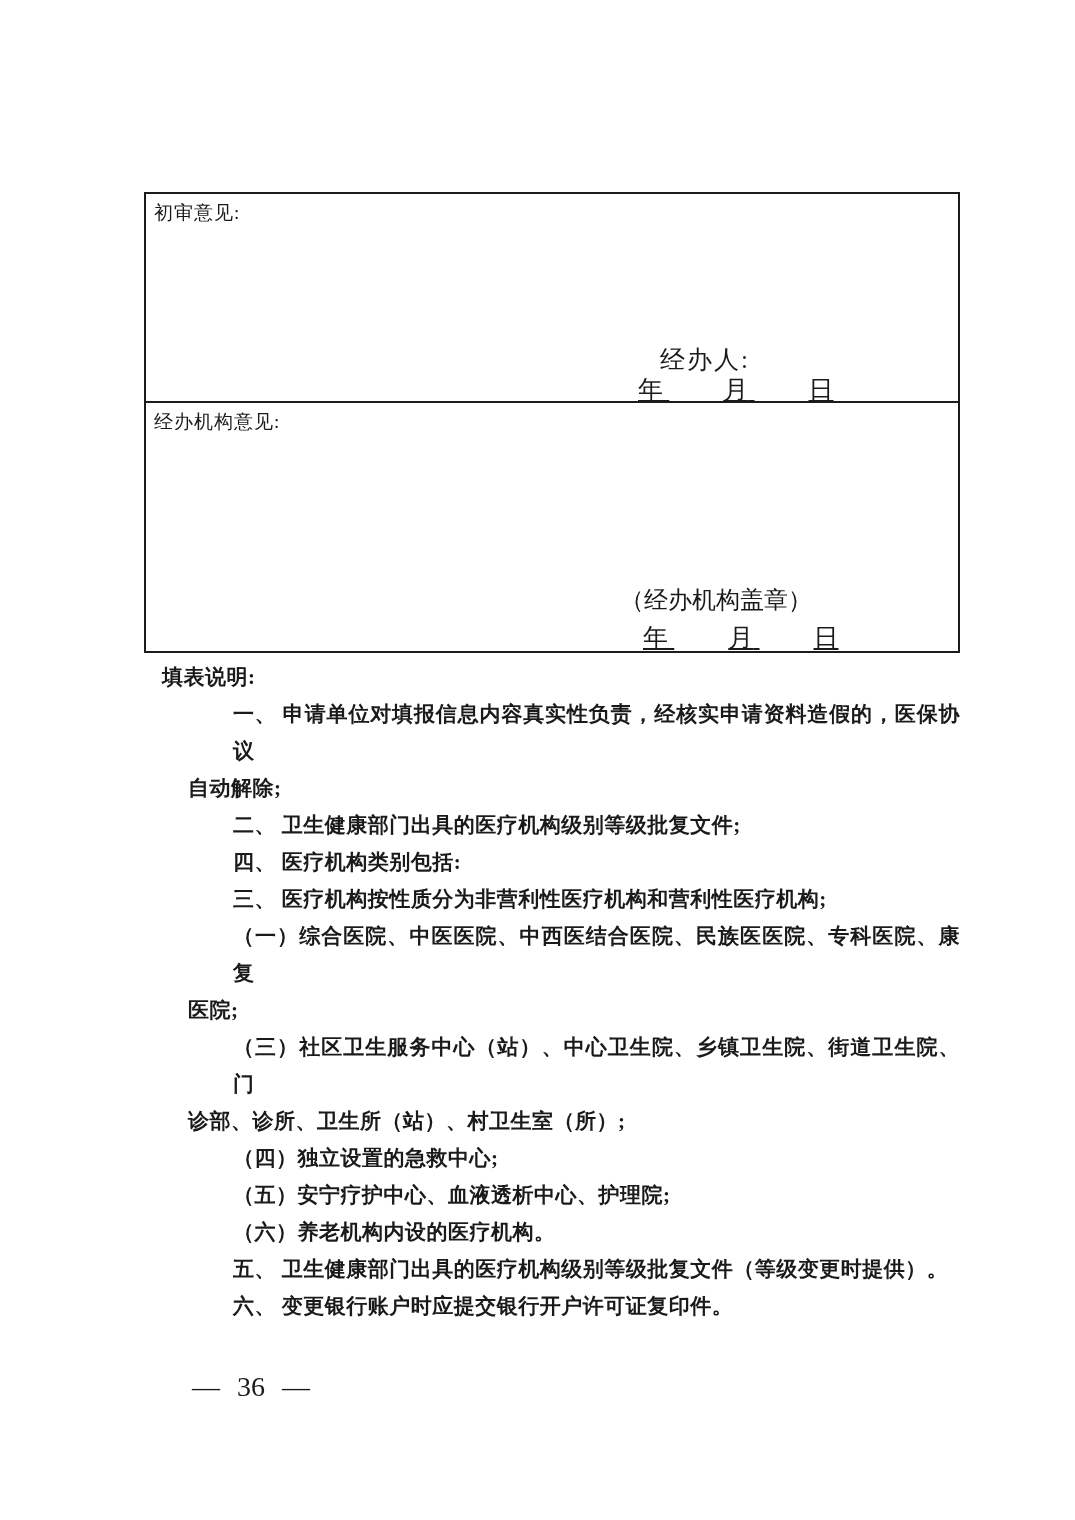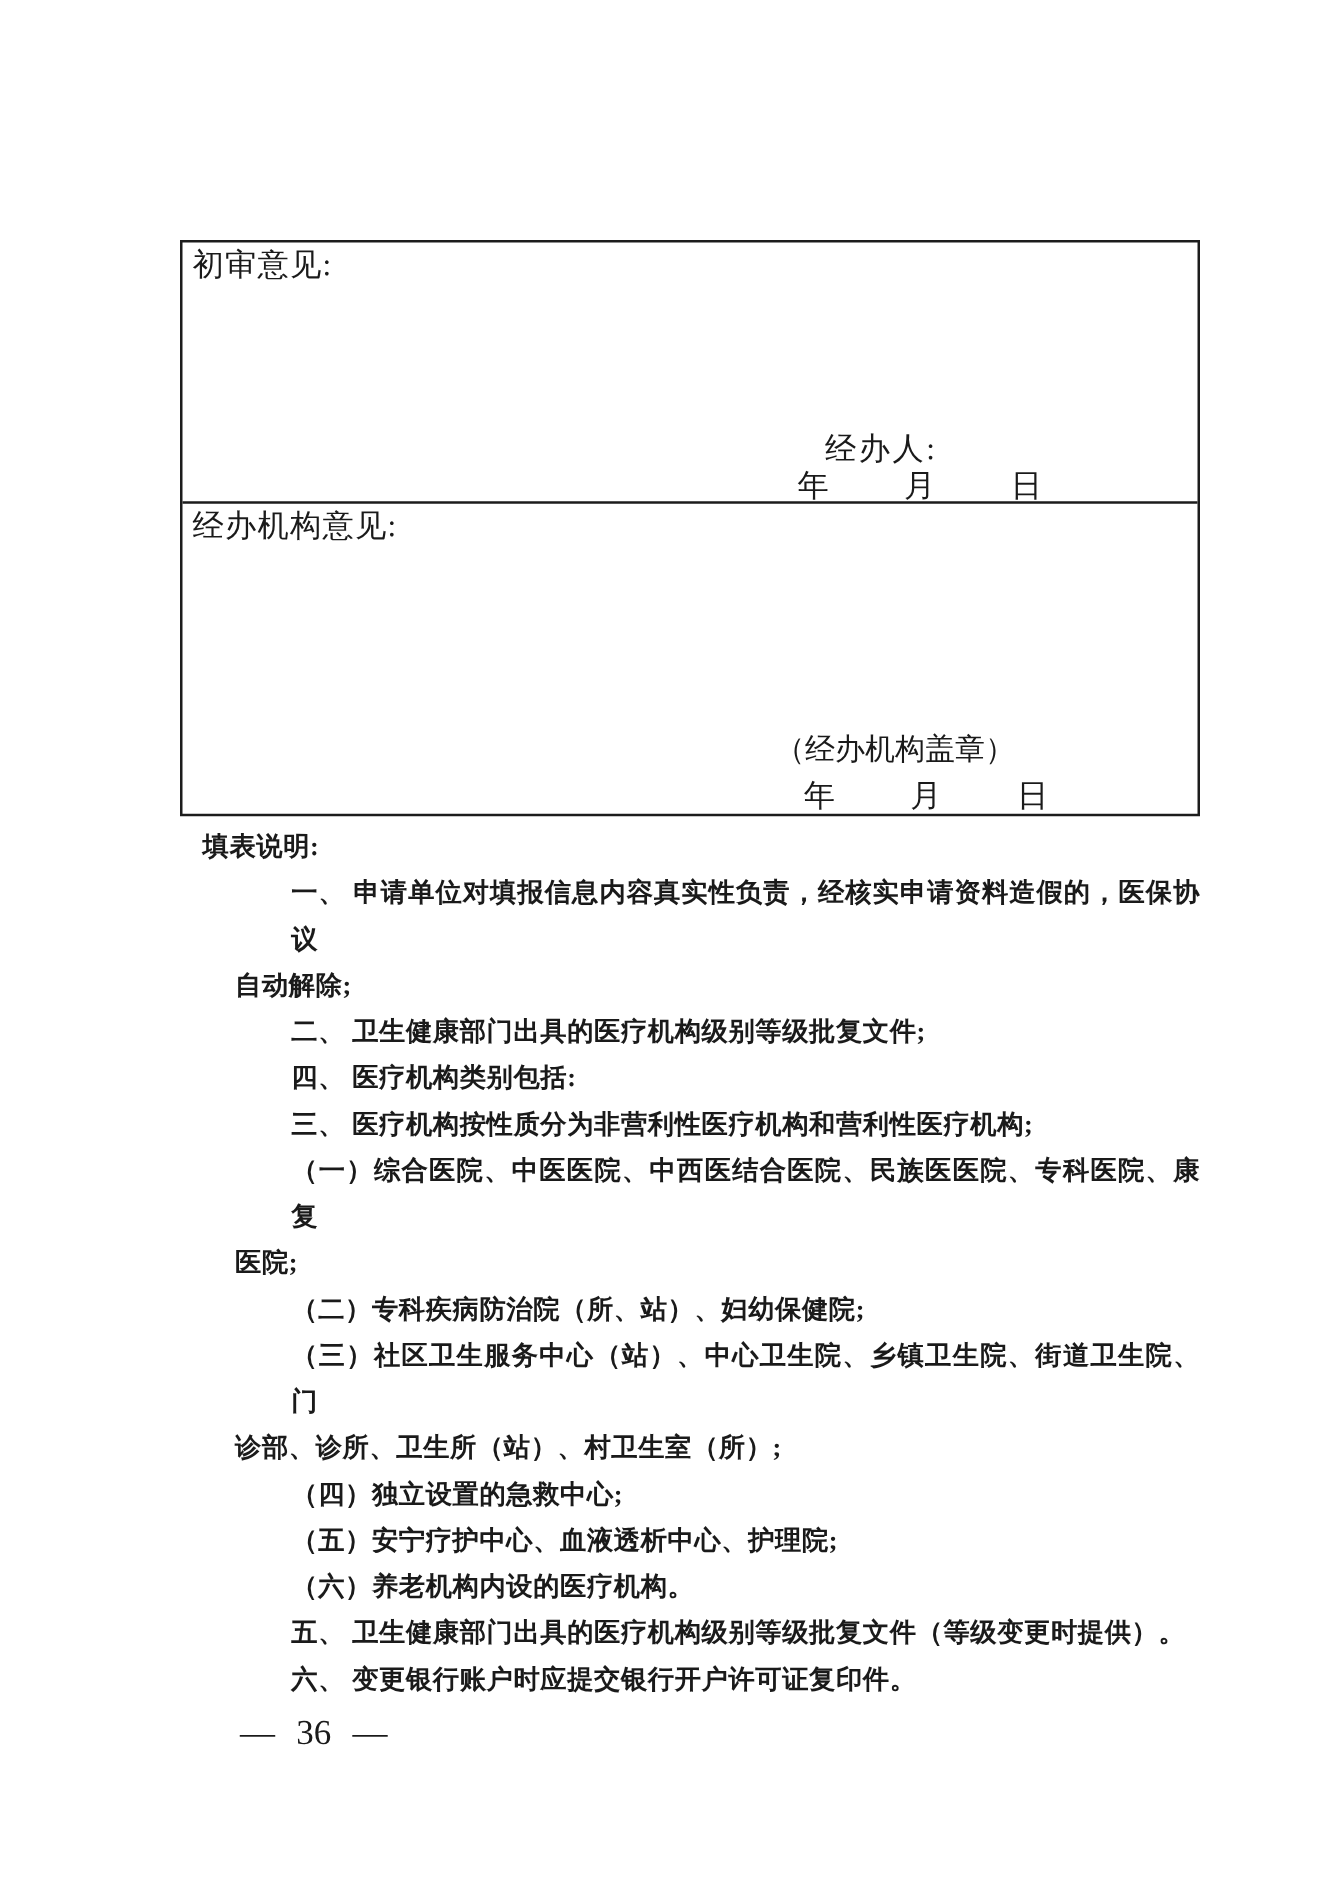--- a/index.html
+++ b/index.html
@@ -25,21 +25,21 @@
     border: 2px solid #1c1c1c;
   }
   .review-row { position: relative; }
   .review-row.r1 { height: 209px; border-bottom: 2px solid #1c1c1c; }
   .review-row.r2 { height: 246px; }
 
   .cell-label {
     position: absolute;
     left: 8px;
     top: 3px;
-    font-size: 25px;
+    font-size: 19px;
     line-height: 32px;
     letter-spacing: 1px;
     white-space: nowrap;
   }
   .signer-label {
     position: absolute;
     left: 514px;
     top: 151px;
     font-size: 25px;
     line-height: 30px;
@@ -53,20 +53,21 @@
     top: 182px;
     font-size: 24px;
     line-height: 30px;
     white-space: nowrap;
   }
   .date-line {
     position: absolute;
     font-size: 25px;
     line-height: 30px;
     white-space: nowrap;
+    text-decoration: underline;
   }
   .r1 .date-line { left: 492px; top: 181px; }
   .r2 .date-line { left: 497px; top: 220px; }
   .date-line span + span { margin-left: 54px; }
 
   
   .notes {
     position: absolute;
     left: 162px;
     top: 659px;
@@ -128,21 +129,20 @@
   <div class="notes">
     <div class="note-heading">填表说明:</div>
     <div id="notes-lines">
         <div class="note-line indent stretch">一、 申请单位对填报信息内容真实性负责，经核实申请资料造假的，医保协议</div>
         <div class="note-line">自动解除;</div>
         <div class="note-line indent">二、 卫生健康部门出具的医疗机构级别等级批复文件;</div>
         <div class="note-line indent">四、 医疗机构类别包括:</div>
         <div class="note-line indent">三、 医疗机构按性质分为非营利性医疗机构和营利性医疗机构;</div>
         <div class="note-line indent stretch">（一）综合医院、中医医院、中西医结合医院、民族医医院、专科医院、康复</div>
         <div class="note-line">医院;</div>
-        <div class="note-line indent">（二）专科疾病防治院（所、站）、妇幼保健院;</div>
         <div class="note-line indent stretch">（三）社区卫生服务中心（站）、中心卫生院、乡镇卫生院、街道卫生院、门</div>
         <div class="note-line">诊部、诊所、卫生所（站）、村卫生室（所）;</div>
         <div class="note-line indent">（四）独立设置的急救中心;</div>
         <div class="note-line indent">（五）安宁疗护中心、血液透析中心、护理院;</div>
         <div class="note-line indent">（六）养老机构内设的医疗机构。</div>
         <div class="note-line indent">五、 卫生健康部门出具的医疗机构级别等级批复文件（等级变更时提供）。</div>
         <div class="note-line indent">六、 变更银行账户时应提交银行开户许可证复印件。</div>
       </div>
   </div>
 

